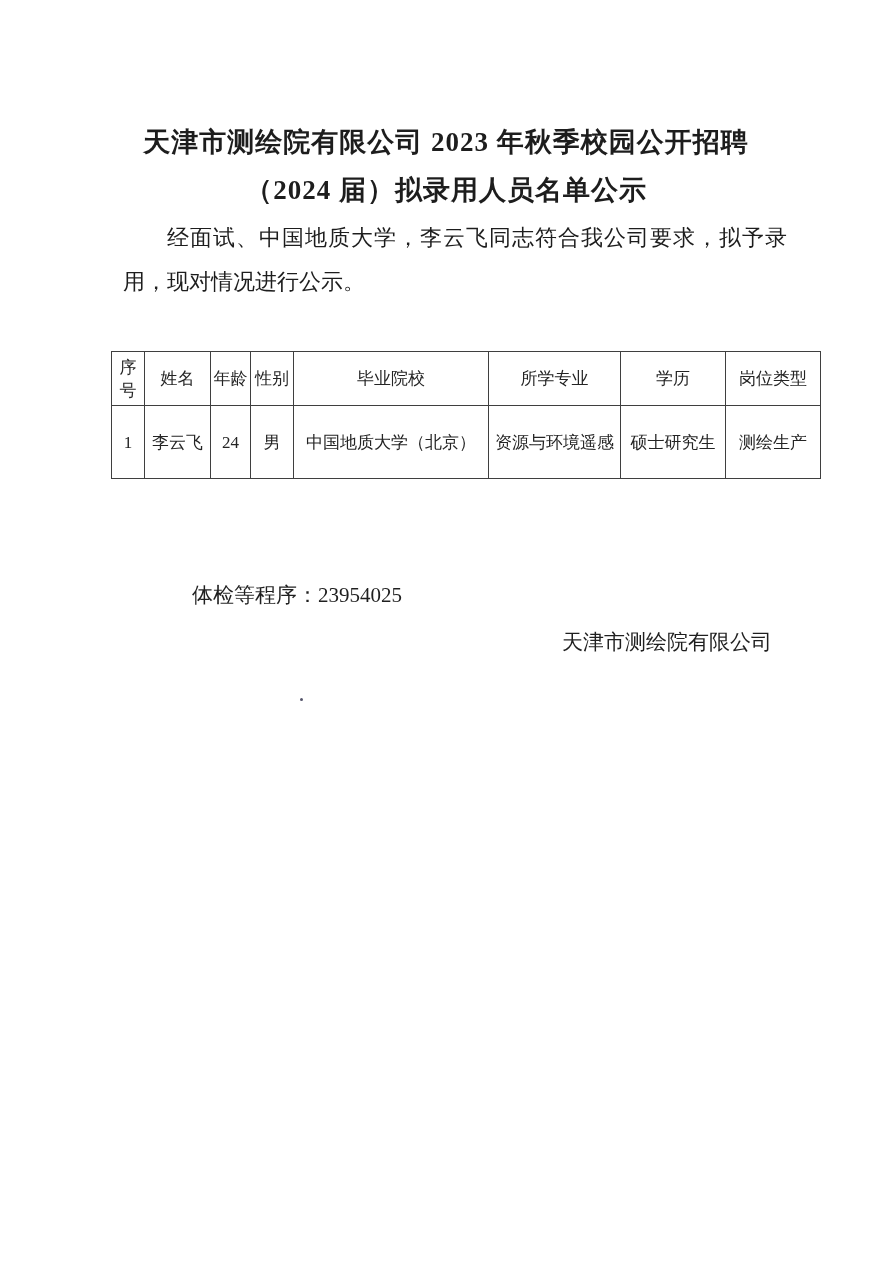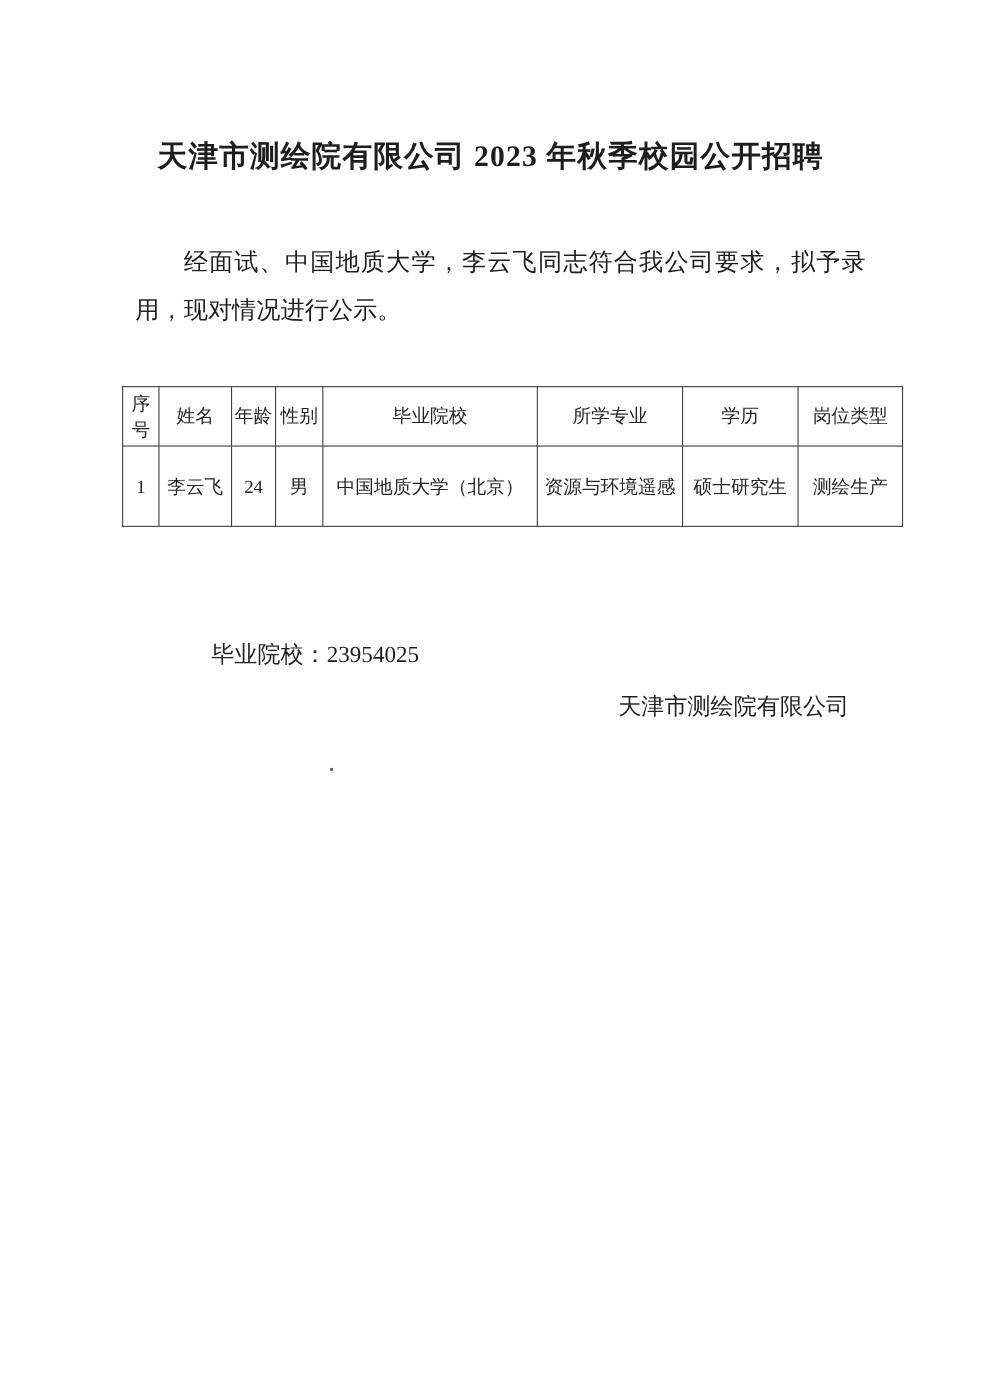--- a/index.html
+++ b/index.html
@@ -98,20 +98,21 @@
     opacity: 0.8;
   }
 </style>
 </head>
 <body>
 
 <div class="page">
 
   <div class="title-line title-line-1">天津市测绘院有限公司 2023 年秋季校园公开招聘</div>
 
+  <div class="title-line title-line-2">（2024 届）拟录用人员名单公示</div>
 
   <div class="body-paragraph">经面试、中国地质大学，李云飞同志符合我公司要求，拟予录用，现对情况进行公示。</div>
 
   <table class="roster">
     <colgroup>
       <col style="width:33px">
       <col style="width:66px">
       <col style="width:40px">
       <col style="width:43px">
       <col style="width:195px">
@@ -140,21 +141,21 @@
         <td>中国地质大学（北京）</td>
         <td>资源与环境遥感</td>
         <td>硕士研究生</td>
         <td>测绘生产</td>
       </tr>
     </tbody>
   </table>
 
 
   <div class="footer-line supervision-phone">
-    <span>毕业院校：</span><span>23954025</span>
+    <span>体检等程序：</span><span>23954025</span>
   </div>
 
   <div class="signature signature-company">天津市测绘院有限公司</div>
 
 
   <div class="artifact-dot"></div>
   <div class="artifact-smudge"></div>
 
 </div>
 

